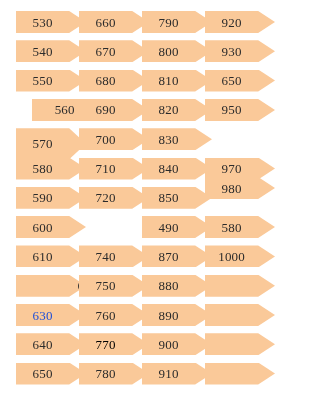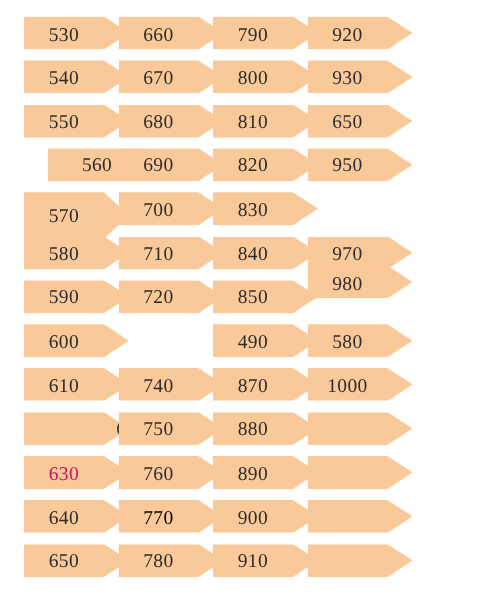--- a/index.html
+++ b/index.html
@@ -95,21 +95,21 @@
     <div class="arrow-cell" style="left: 16px; top: 245.4px; width: 70px; height: 22px;">
       <div class="arrow-shape" style="background: rgb(250, 201, 153);"></div>
       <div class="arrow-label" style="color: rgb(43, 43, 43);">610</div>
     </div>
     <div class="arrow-cell" style="left: 16px; top: 274.7px; width: 70px; height: 22px;">
       <div class="arrow-shape" style="background: rgb(250, 201, 153);"></div>
       <div class="arrow-label" style="color: rgb(43, 43, 43); margin-left: 45px;">620</div>
     </div>
     <div class="arrow-cell" style="left: 16px; top: 304px; width: 70px; height: 22px;">
       <div class="arrow-shape" style="background: rgb(250, 201, 153);"></div>
-      <div class="arrow-label" style="color: #be185d;">630</div>
+      <div class="arrow-label" style="color: #1d4ed8;">630</div>
     </div>
     <div class="arrow-cell" style="left: 16px; top: 333.3px; width: 70px; height: 22px;">
       <div class="arrow-shape" style="background: rgb(250, 201, 153);"></div>
       <div class="arrow-label" style="color: rgb(43, 43, 43);">640</div>
     </div>
     <div class="arrow-cell" style="left: 16px; top: 362.6px; width: 70px; height: 22px;">
       <div class="arrow-shape" style="background: rgb(250, 201, 153);"></div>
       <div class="arrow-label" style="color: rgb(43, 43, 43);">650</div>
     </div>
     <div class="arrow-cell" style="left: 79px; top: 11px; width: 70px; height: 22px;">

